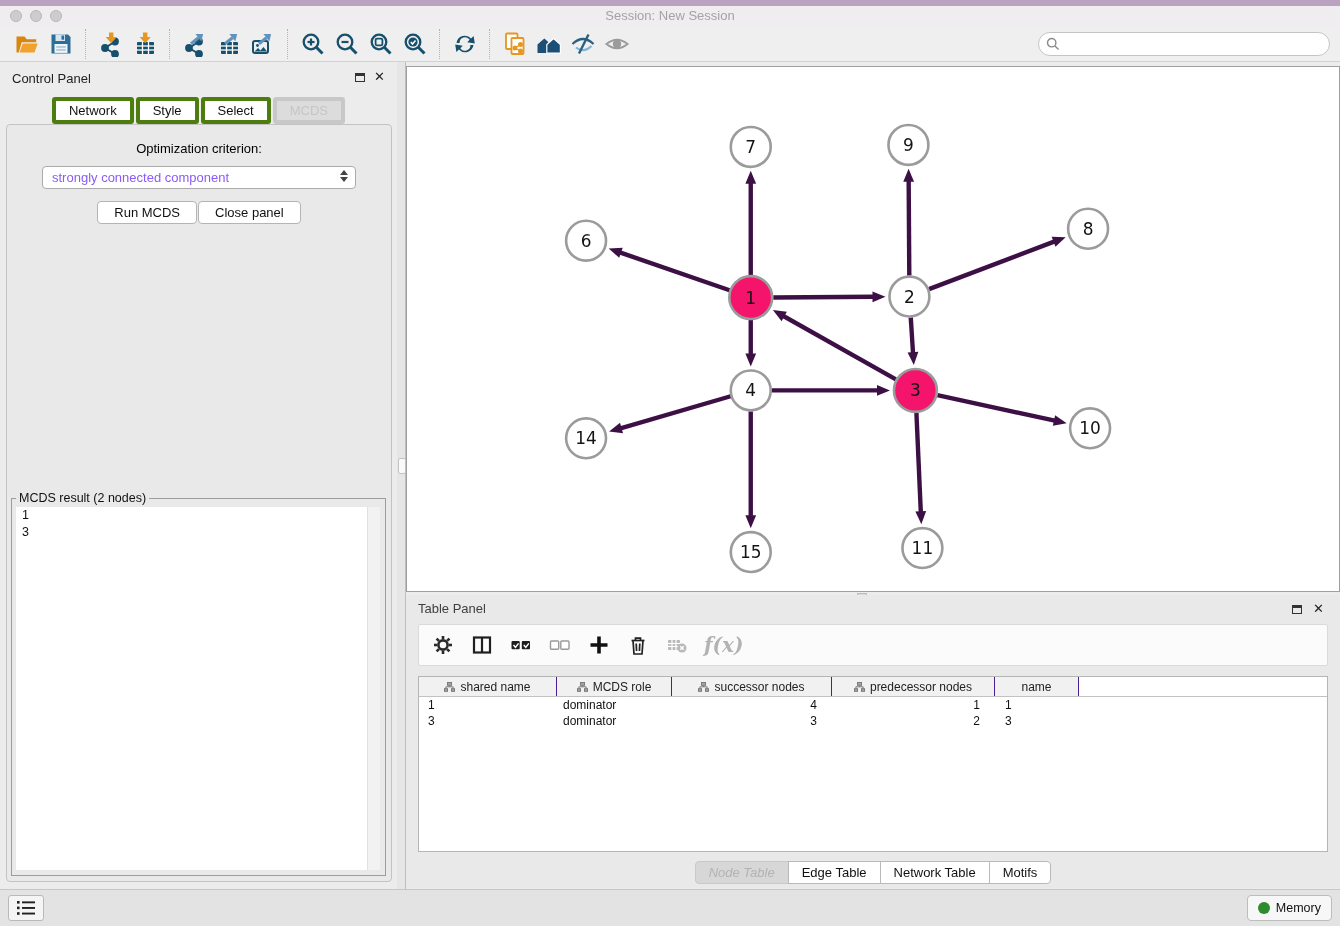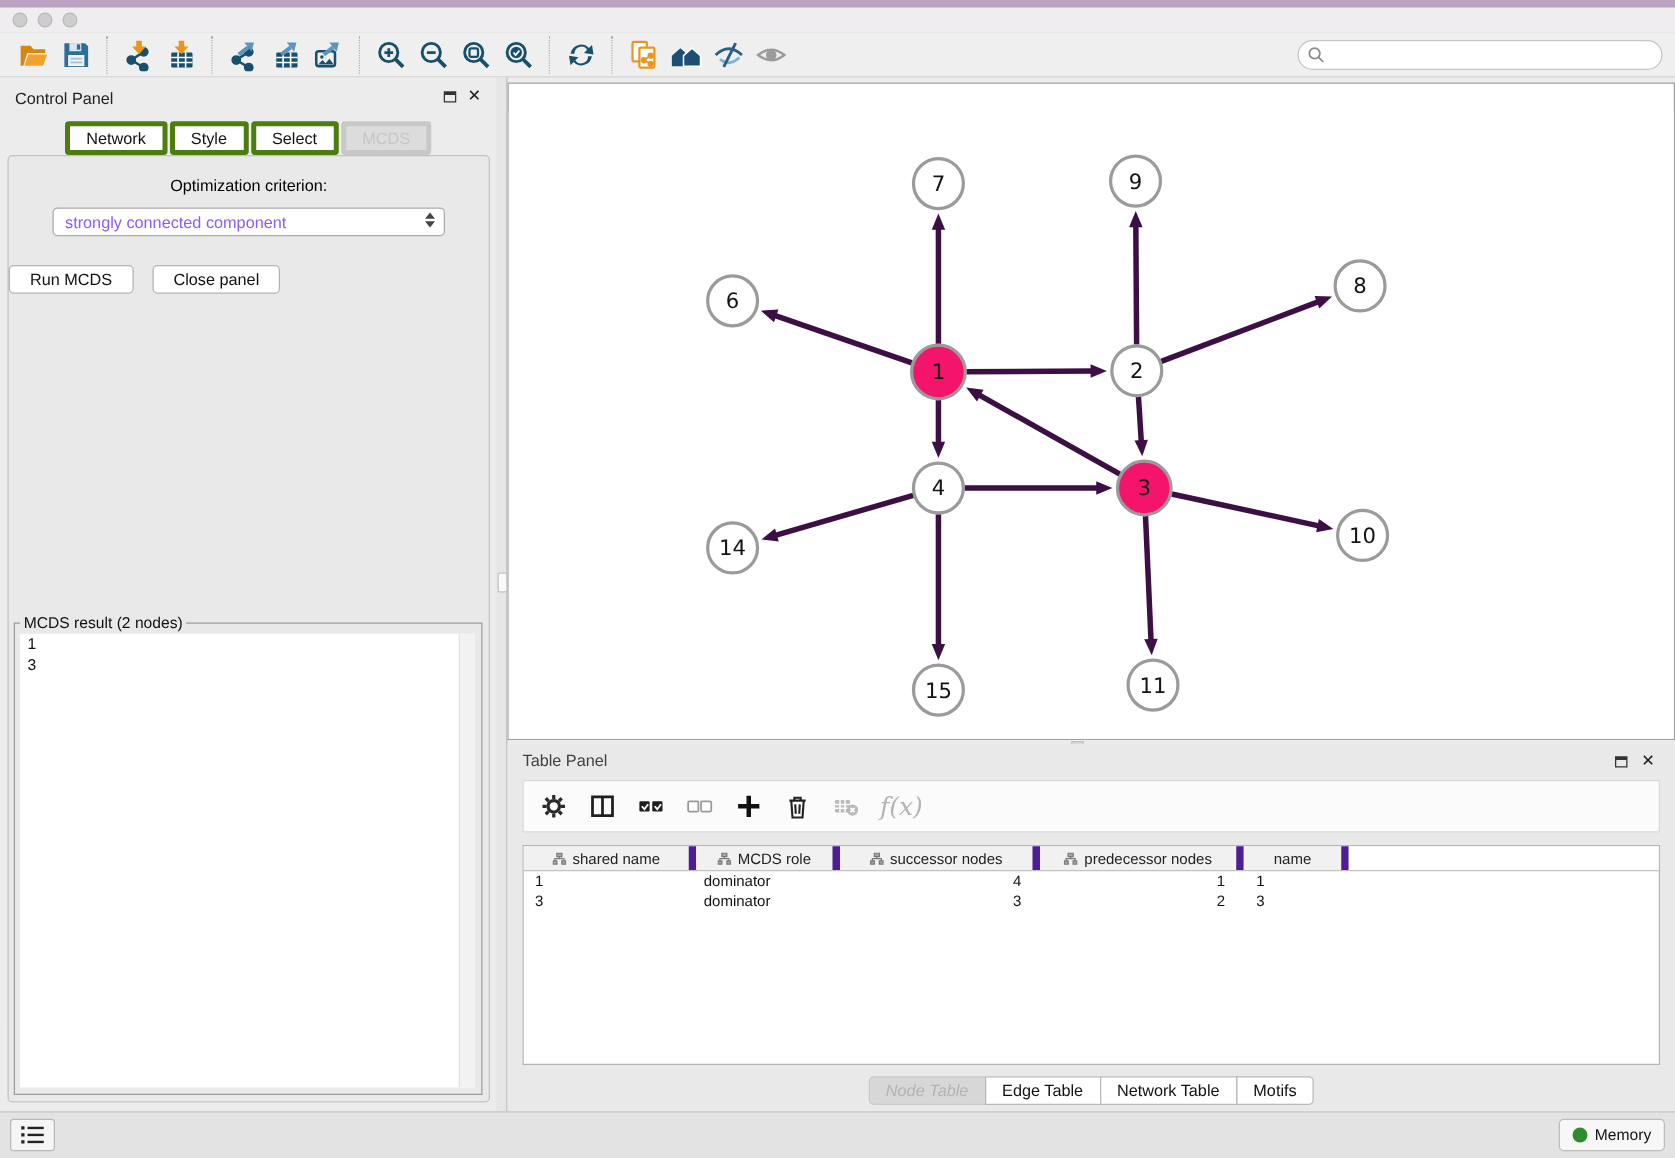--- a/index.html
+++ b/index.html
@@ -38,21 +38,21 @@
   .cp-tabs{position:relative;z-index:2;display:flex;justify-content:center;gap:2px;margin-top:3px;}
   .cp-tab{padding:2px 13px;background:#fff;border:4px solid #4d7c0f;border-radius:3px;font-size:13px;color:#111;}
   .cp-tab.sel{background:#dcdcdc;border-color:#c8c8c8;color:#c6c6c6;}
   .cp-pane{position:absolute;left:6px;right:5px;top:62px;bottom:8px;background:#e9e9e9;border:1px solid #c3c3c3;border-radius:4px;}
   .opt-label{text-align:center;margin-top:16px;font-size:13px;color:#000;}
   .cp-select{position:relative;margin:10px auto 0;width:314px;height:23px;background:#fff;border:1px solid #ababab;border-radius:4px;box-sizing:border-box;display:flex;align-items:center;padding-left:9px;font-size:13px;color:#8b5cf6;}
   .stepper{position:absolute;right:7px;top:3px;display:flex;flex-direction:column;gap:2px;}
   .stepper i{display:block;width:0;height:0;border-left:4px solid transparent;border-right:4px solid transparent;}
   .stepper .up{border-bottom:5px solid #444;}
   .stepper .dn{border-top:5px solid #444;}
-  .cp-buttons{display:flex;justify-content:flex-start;gap:15px;margin-top:23px;}
+  .cp-buttons{display:flex;justify-content:center;gap:1px;margin-top:12px;}
   .cp-btn{height:23px;padding:0 16px;background:#fff;border:1px solid #b4b4b4;border-radius:4px;font-size:13px;color:#111;font-family:inherit;}
   .mcds-fieldset{position:absolute;left:4px;right:5px;top:366px;bottom:5px;border:1px solid #9c9c9c;margin:0;padding:0;}
   .mcds-fieldset legend{font-size:12.5px;color:#111;margin-left:4px;padding:0 3px;}
   .mcds-text{position:absolute;left:4px;right:5px;top:2px;bottom:5px;background:#fff;overflow:hidden;}
   .mcds-scroll{position:absolute;right:0;top:0;bottom:0;width:12px;background:#f2f2f2;border-left:1px solid #e0e0e0;}
   .result-line{padding-left:6px;font-size:12.5px;line-height:17px;color:#111;}
 
   
   .vdivider{position:absolute;left:397px;top:0;width:8px;height:100%;background:#e6e6e6;border-right:1px solid #bdbdbd;}
   .vgrip{position:absolute;left:1px;top:396px;width:6px;height:14px;background:#fafafa;border:1px solid #c2c2c2;border-radius:2px;}
@@ -83,21 +83,21 @@
   .tp .close-icon{right:16px;top:7px;}
   .tp-title{position:absolute;left:12px;top:6px;font-size:13px;color:#404040;}
   .tp-toolbar{position:absolute;left:12px;right:12px;top:29px;height:42px;background:#fbfbfb;border:1px solid #dadada;border-radius:2px;display:flex;align-items:center;padding-left:12px;box-sizing:border-box;}
   .tpt-btn{width:24px;height:24px;margin-right:15px;background:none;border:none;padding:0;display:flex;align-items:center;justify-content:center;}
   .tpt-btn svg{width:22px;height:22px;}
   .fx{font-family:"DejaVu Serif","Liberation Serif",serif;font-style:italic;font-size:20px;color:#b3b3b3;}
 
   .table-box{position:absolute;left:12px;right:12px;top:81px;height:176px;background:#fff;border:1px solid #b5b5b5;box-sizing:border-box;}
   .thead,.trow{display:grid;grid-template-columns:138px 115px 160px 163px 84px 1fr;}
   .thead{height:19px;border-bottom:1px solid #c2c2c2;}
-  .th{background:#f1f1f1;border-right:6px solid #4c1d95;display:flex;align-items:center;justify-content:center;gap:5px;font-size:12px;color:#222;overflow:hidden;}
+  .th{background:#f1f1f1;border-right:1px solid #4c1d95;display:flex;align-items:center;justify-content:center;gap:5px;font-size:12px;color:#222;overflow:hidden;}
   .th.filler{background:#fff;border-right:none;}
   .trow{height:16px;align-items:center;font-size:12px;color:#111;}
   .td{overflow:hidden;white-space:nowrap;}
   .td.c0{padding-left:9px;}
   .td.c1{padding-left:6px;}
   .td.c2,.td.c3{text-align:right;padding-right:15px;}
   .td.c4{padding-left:10px;}
 
   .tp-tabs{position:absolute;left:0;right:0;bottom:4px;display:flex;justify-content:center;}
   .tp-tab{padding:3px 13px;background:#fff;border:1px solid #b9b9b9;margin-left:-1px;font-size:13px;color:#111;}
@@ -114,20 +114,21 @@
 </head>
 <body>
 
 <div class="app">
 
   <div class="titlebar">
     <div class="mauve"></div>
     <span class="tl-gray" style="left:10px"></span>
     <span class="tl-gray" style="left:30px"></span>
     <span class="tl-gray" style="left:50px"></span>
+    <div class="wtitle">Session: New Session</div>
   </div>
 
   <div class="toolbar">
     <div class="tb-buttons">
         <button class="tb-btn">
           <svg viewBox="0 0 26 26">
             <path d="M2.5 21.5 V5.5 h8 l2.2 2.8 h9.5 v3 h-14.5 l-3 10.2 z" fill="#d8860f"></path>
             <path d="M5.5 21.5 l3.2 -9 h15 l-3.2 9 z" fill="#f0a12e"></path>
           </svg>
         </button>
@@ -526,21 +527,21 @@
                 <g stroke="#fff" stroke-width="1.2">
                   <line x1="2" y1="9.5" x2="14" y2="9.5"></line>
                   <line x1="2" y1="12.5" x2="14" y2="12.5"></line>
                   <line x1="6" y1="6" x2="6" y2="16"></line>
                   <line x1="10" y1="6" x2="10" y2="16"></line>
                 </g>
                 <circle cx="16" cy="14" r="4.5" fill="#b9b9b9"></circle>
                 <path d="M14.3 12.3 l3.4 3.4 m0 -3.4 l-3.4 3.4" stroke="#fff" stroke-width="1.4"></path>
               </svg>
             </button>
-            <button class="tpt-btn fx" style="width: auto;">f(x)</button>
+            <button class="tpt-btn fx" style="width: auto; font-weight: bold;">f(x)</button>
           </div>
         <div class="table-box">
           <div class="thead">
               <div class="th c0">
                 <span style="display: flex;">
                   <svg viewBox="0 0 11 10" width="11" height="10">
                     <g stroke="#7a7a7a" stroke-width="1" fill="#a7a7a7">
                       <rect x="3.5" y="0.5" width="4" height="2.8"></rect>
                       <path d="M5.5 3.3 v1.5 M1.9 6.7 v-1.9 h7.2 v1.9" fill="none"></path>
                       <rect x="0.5" y="6.7" width="3" height="2.6"></rect>

